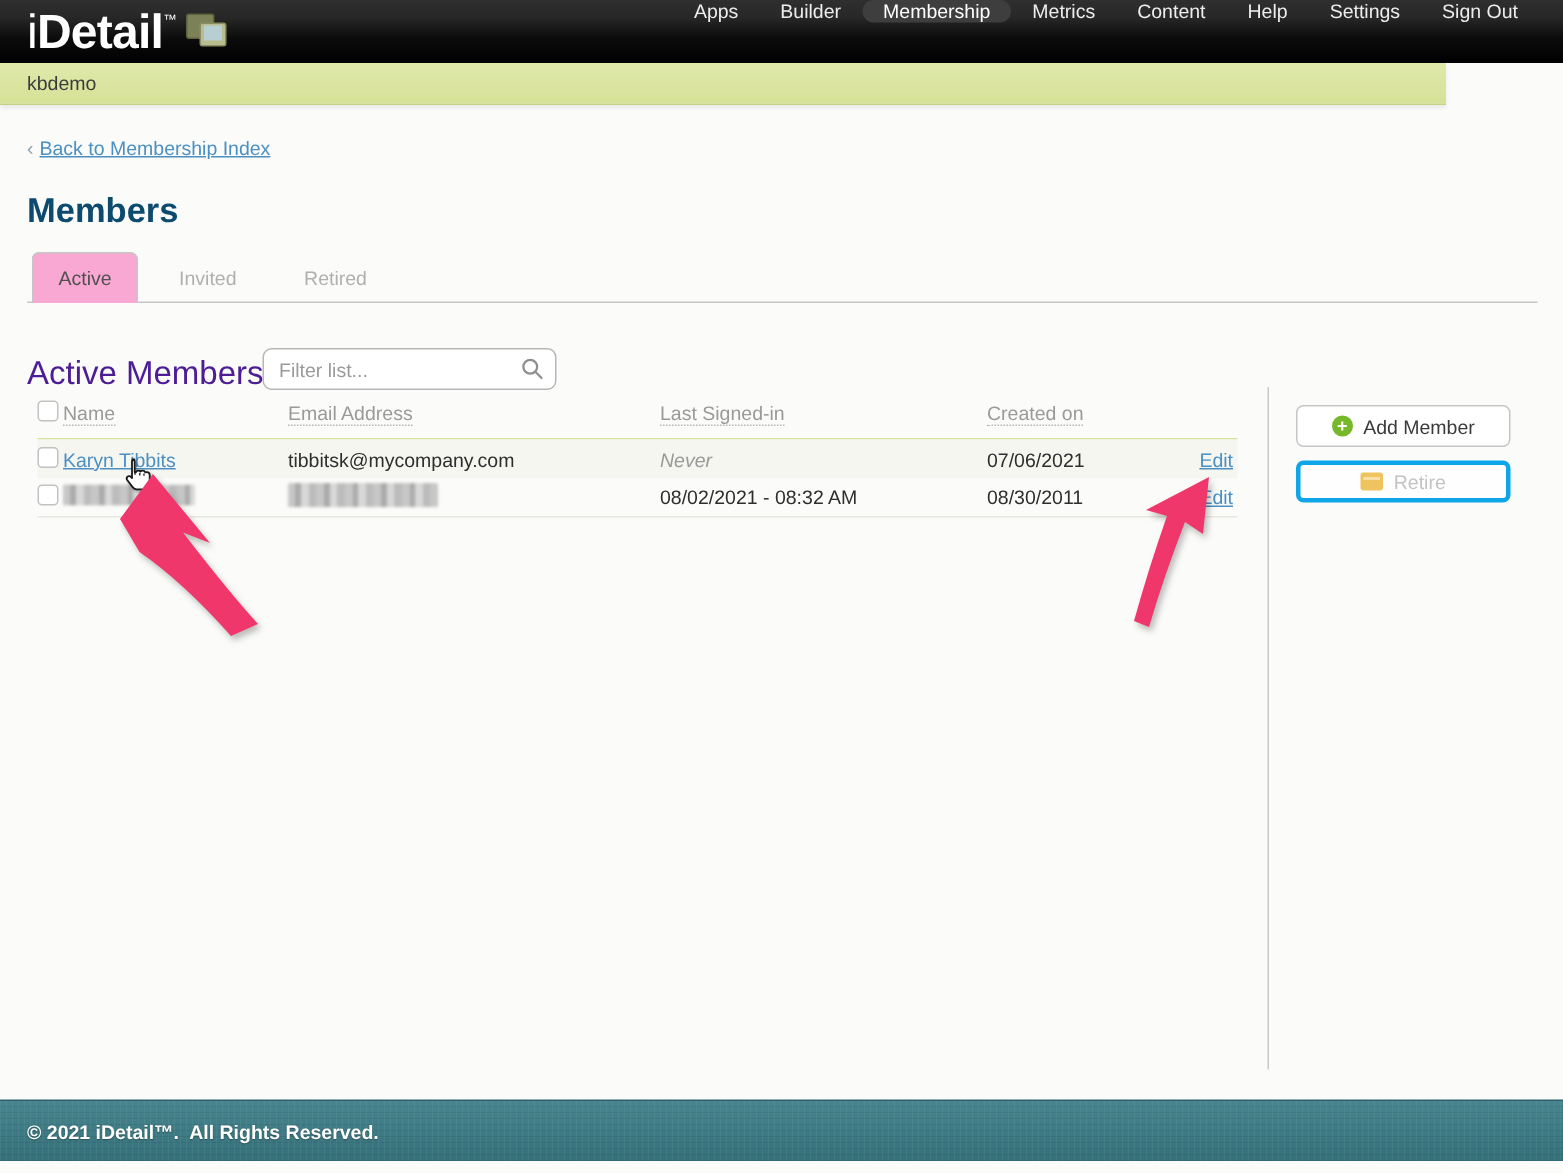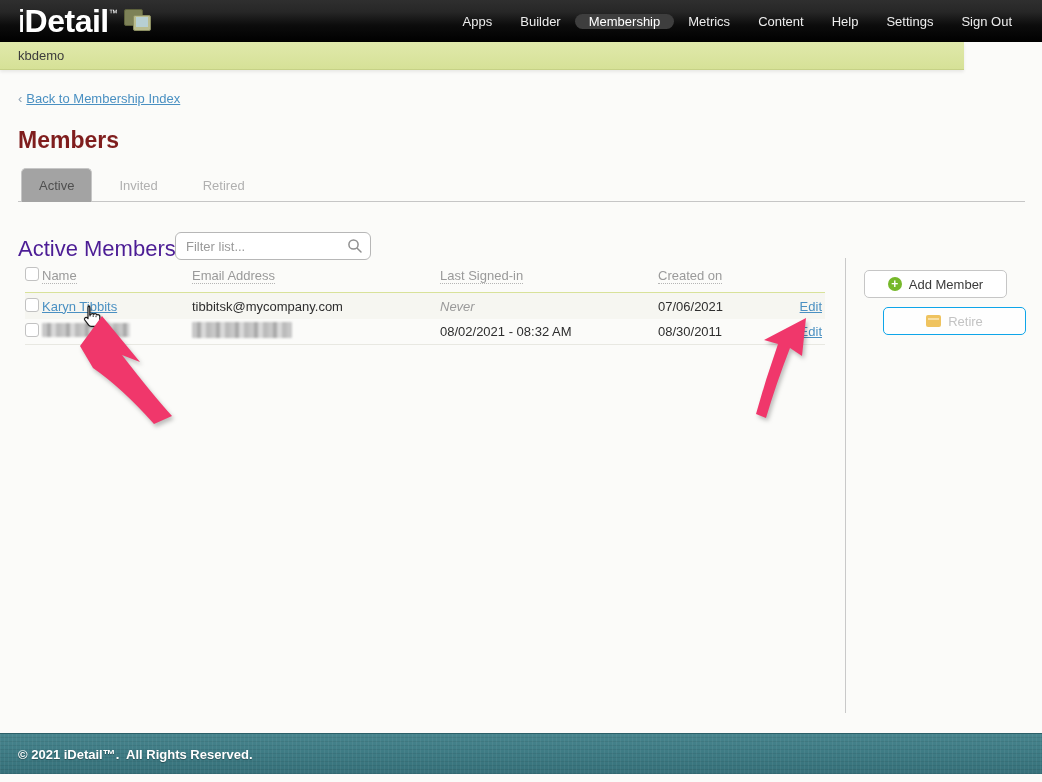--- a/index.html
+++ b/index.html
@@ -18,53 +18,53 @@
     display:flex; align-items:center; justify-content:space-between;
   }
   .logo{ display:flex; align-items:flex-start; padding-left:18px; cursor:default;}
   .logo-text{ color:#fff; font-size:32px; font-weight:bold; letter-spacing:-0.5px; line-height:40px;}
   .logo-text .thin{ font-weight:normal; }
   .logo-tm{ color:#fff; font-size:9px; margin-top:7px; }
   .logo-icon{ position:relative; width:30px; height:26px; margin-left:6px; margin-top:8px;}
   .logo-icon .sq-back{ position:absolute; left:0; top:0; width:19px; height:17px; background:#7d8157; border:1px solid #5d613c; border-radius:2px;}
   .logo-icon .sq-front{ position:absolute; left:9px; top:6px; width:18px; height:16px; background:#b9bc8e; border:1px solid #8b8e62; border-radius:2px;}
   .logo-icon .sq-inner{ position:absolute; left:12px; top:8px; width:12px; height:10px; background:#b7cfd2;}
-  .nav-menu{ display:flex; align-items:center; height:42px; padding-right:16px;}
+  .nav-menu{ display:flex; align-items:flex-start; height:42px; padding-right:16px;}
   .nav-item{
     display:flex; align-items:center; padding:0 14px;
     color:#ededed; font-size:13px; cursor:pointer; text-decoration:none;
   }
   .nav-item.active{ background:#3e3e3e; color:#fff;border-radius:13px; }
   
   .account-bar{
     position:absolute; top:42px; left:0; width:964px; height:28px;
     background:linear-gradient(180deg,#e0e9ab 0%,#d6e197 100%);
     border-bottom:1px solid #c6d186;
     display:flex; align-items:center; padding-left:18px;
     font-size:13px; color:#3c3c3c;
     box-shadow:0 2px 3px rgba(0,0,0,0.08);
   }
   
   .back-row{ position:absolute; top:91px; left:18px; font-size:13px; }
   .back-chevron{ color:#8fa3b5; margin-right:4px; }
   .back-link{ color:#4a90c2; text-decoration:underline; cursor:pointer; }
   
-  .page-title{ position:absolute; top:127px; left:18px; font-size:23px; font-weight:bold; color:#7f1d1d; }
+  .page-title{ position:absolute; top:127px; left:18px; font-size:23px; font-weight:bold; color:#0c4a6e; }
   
   .tabs{
     position:absolute; top:168px; left:18px; width:1007px; height:34px;
     border-bottom:1px solid #c6c6c6; display:flex; align-items:flex-end;
   }
   .tab{
     font-size:13px; padding:9px 17px; color:#b0b0b0; cursor:pointer;
     border:1px solid transparent; border-bottom:none;
     border-radius:5px 5px 0 0; margin-right:6px; margin-left:3px;
     position:relative; top:1px; background:transparent;
   }
-  .tab.active{ background:#a3a3a3; border-color:#c6c6c6; color:#4f4f4f; }
+  .tab.active{ background:#f9a8d4; border-color:#c6c6c6; color:#4f4f4f; }
   
   .section-title{ position:absolute; top:236px; left:18px; font-size:22px; font-weight:normal; color:#4c1d95;}
   .filter-wrap{ position:absolute; top:232px; left:175px; width:196px; height:28px; }
   .filter-input{
     width:100%; height:100%; border:1px solid #b7b7b7; border-radius:6px;
     padding:0 30px 0 10px; font-size:13px; font-family:"Liberation Sans",sans-serif;
     color:#333; background:#fff; outline:none;
   }
   .filter-input::placeholder{ color:#9a9a9a; }
   .search-icon{ position:absolute; right:8px; top:6px; width:16px; height:16px; }
@@ -94,21 +94,21 @@
     filter:blur(1.2px);
   }
   
   .v-divider{ position:absolute; left:845px; top:258px; width:1px; height:455px; background:#c9c9c9; }
   .btn{
     position:absolute; left:864px; width:143px; height:28px;
     display:flex; align-items:center; justify-content:center; gap:7px;
     border-radius:5px; font-size:13px; cursor:pointer; background:#fff;
   }
   .btn-add{ top:270px; border:1px solid #c6c6c6; color:#3a3a3a; }
-  .btn-retire{ top:307px; border:1px solid #0ea5e9; color:#c3c3c3; background:#fefefe; cursor:default;margin-left:19px;}
+  .btn-retire{ top:307px; border:3px solid #0ea5e9; color:#c3c3c3; background:#fefefe; cursor:default;}
   .plus-circle{
     width:14px; height:14px; border-radius:50%; background:#76b82a;
     color:#fff; font-size:12px; line-height:14px; text-align:center; font-weight:bold;
   }
   .retire-box{ position:relative; width:15px; height:12px; background:#efc35f; border-radius:2px;}
   .retire-box::before{ content:""; position:absolute; left:2px; top:3px; right:2px; height:2px; background:#f8dfa4;}
   
   .footer{
     position:absolute; top:733px; left:0; width:1042px; height:41px;
     background:

